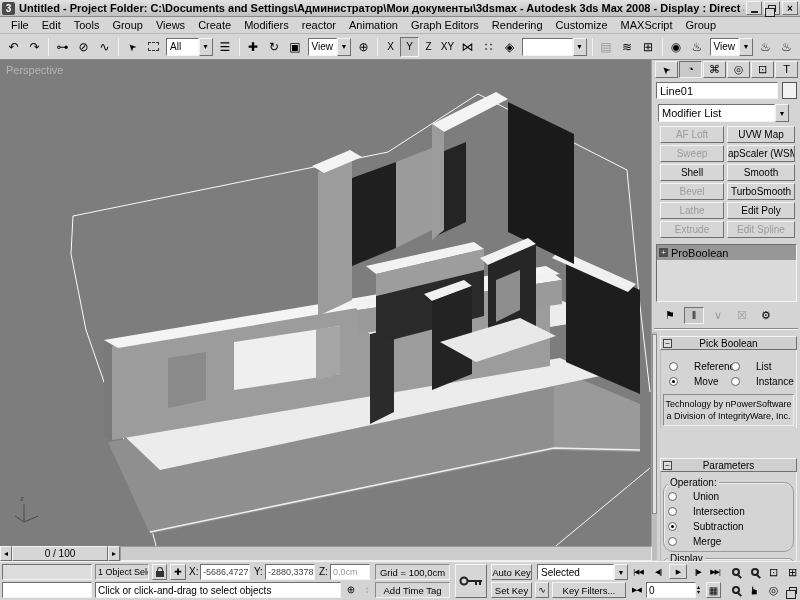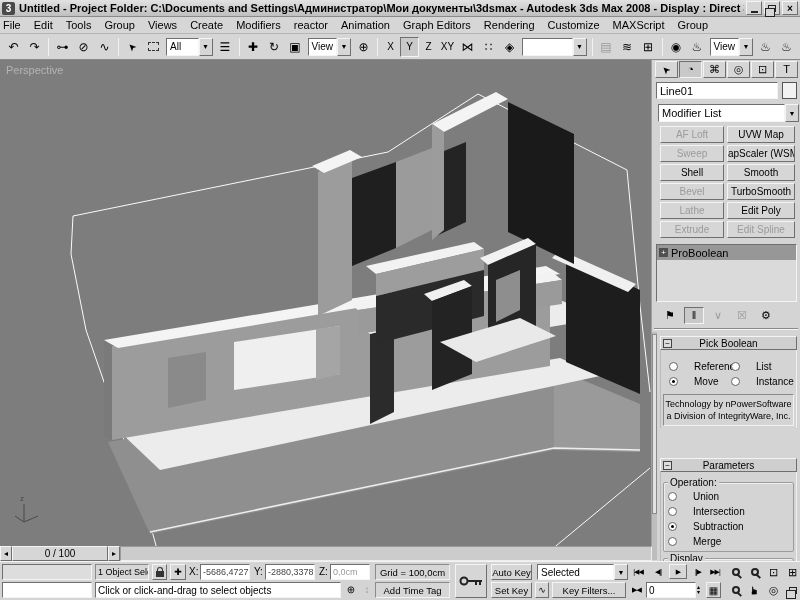--- a/index.html
+++ b/index.html
@@ -17,21 +17,21 @@
   
   #titlebar { position:absolute; left:0; top:0; width:800px; height:17px; background:linear-gradient(#e2e2e2,#bfbfbf); border-bottom:1px solid #8a8a8a; display:flex; align-items:center; padding:0 2px; }
   #appicon { width:13px; height:13px; background:#4a4a4a; color:#fff; font-size:10px; font-weight:bold; display:flex; align-items:center; justify-content:center; border-radius:2px; margin-right:4px; flex:0 0 auto;}
   #titletext { font-weight:bold; font-size:11px; white-space:nowrap; overflow:hidden; flex:1; }
   .wbtn { width:16px; height:14px; margin-left:2px; font-size:10px; font-weight:bold; flex:0 0 auto; }
   .i-min { width:7px; height:2px; background:#222; margin-top:7px; }
   .i-dbl { display:inline-block; width:8px; height:7px; border:1px solid #222; position:relative; }
   .i-dbl::after { content:""; position:absolute; left:-4px; top:2px; width:8px; height:7px; border:1px solid #222; background:#d6d6d6; }
 
   
-  #menubar { position:absolute; left:0; top:17px; width:800px; height:17px; background:#d6d6d6; display:flex; align-items:center; padding-left:3px; gap:13px; border-bottom:1px solid #b5b5b5; }
+  #menubar { position:absolute; left:0; top:17px; width:800px; height:17px; background:#d6d6d6; display:flex; align-items:center; padding-left:11px; gap:13px; border-bottom:1px solid #b5b5b5; }
   .mitem { white-space:nowrap; font-size:11px; }
 
   
   #toolbar { position:absolute; left:0; top:34px; width:800px; height:26px; background:#d6d6d6; border-bottom:1px solid #8a8a8a; display:flex; align-items:center; padding:0 3px; }
   .tgroup { display:flex; align-items:center; }
   .tsep { width:1px; height:18px; background:#9a9a9a; border-right:1px solid #f2f2f2; margin:0 3px; }
   .tbtn { width:21px; height:20px; display:flex; align-items:center; justify-content:center; font-size:12px; border:1px solid transparent; }
   .tbtn.txt { font-size:10px; width:19px; }
   .tbtn.pressed { border:1px solid; }
   .glyph { line-height:1; }
@@ -45,21 +45,21 @@
   #viewport { position:absolute; left:0; top:60px; width:652px; height:486px; background:#7d7d7d; border-right:1px solid #a0a0a0; overflow:hidden; }
   #vplabel { position:absolute; left:6px; top:4px; color:#b4b4b4; font-size:11px; z-index:3; }
   #scene { position:absolute; left:0; top:0; }
 
   
   #panel { position:absolute; left:652px; top:60px; width:148px; height:501px; background:#d4d4d4; overflow:hidden; }
   #ptabs { position:absolute; left:3px; top:1px; display:flex; gap:1px; }
   .ptab { width:23px; height:17px; background:#d6d6d6; border:1px solid; border-color:#f4f4f4 #6f6f6f #6f6f6f #f4f4f4; display:flex; align-items:center; justify-content:center; font-size:11px; }
   #objname { position:absolute; left:4px; top:22px; width:122px; height:17px; padding-left:3px; font-size:11px; display:flex; align-items:center; }
   #colorswatch { position:absolute; left:130px; top:22px; width:15px; height:17px; background:#f2f2f2; border:1px solid #555; }
-  #modlist { position:absolute; left:4px; top:44px; width:141px; }
+  #modlist { position:absolute; left:4px; top:44px; width:131px; }
   #modgrid { position:absolute; left:8px; top:66px; width:136px; display:grid; grid-template-columns:64px 68px; gap:2px 3px; }
   .modbtn { height:17px; background:#d6d6d6; border:1px solid; border-color:#f4f4f4 #6f6f6f #6f6f6f #f4f4f4; font-size:10px; font-family:"Liberation Sans",sans-serif; white-space:nowrap; overflow:hidden; }
   #stacklist { position:absolute; left:4px; top:184px; width:141px; height:58px; background:#dadada; border:1px solid; border-color:#6f6f6f #f4f4f4 #f4f4f4 #6f6f6f; }
   .stackrow { height:15px; display:flex; align-items:center; padding-left:2px; gap:3px; }
   .stackrow.selected { background:#979797; }
   .stacktoggle { width:9px; height:9px; background:#4f4f4f; color:#fff; font-size:8px; line-height:9px; text-align:center; }
   .stacklabel { font-size:11px; }
   #stacktools { position:absolute; left:4px; top:246px; width:141px; height:19px; display:flex; align-items:center; gap:4px; padding-left:4px; }
   .stkbtn { width:20px; height:17px; display:flex; align-items:center; justify-content:center; font-size:11px; border:1px solid transparent; }
   .stkbtn.pressed { border:1px solid; }
@@ -69,21 +69,21 @@
   .rollout { position:absolute; left:8px; width:137px; }
   .rhead { height:14px; background:#cfcfcf; border:1px solid; border-color:#f4f4f4 #6f6f6f #6f6f6f #f4f4f4; display:flex; align-items:center; font-size:10px; position:relative; justify-content:center; }
   .rminus { position:absolute; left:2px; top:2px; width:9px; height:9px; border:1px solid #444; font-size:8px; line-height:7px; text-align:center; background:#ddd; }
   .rbody { border-left:1px solid #bbb; border-right:1px solid #f0f0f0; padding:4px 2px 2px 2px; }
   .radio { width:9px; height:9px; border-radius:50%; background:#fff; border:1px solid #666; display:inline-block; position:relative; flex:0 0 auto;}
   .radio.checked::after { content:""; position:absolute; left:2px; top:2px; width:3px; height:3px; border-radius:50%; background:#000; }
   .check { width:9px; height:9px; background:#fff; border:1px solid #666; display:inline-block; flex:0 0 auto;}
   .radiorow { display:flex; align-items:center; gap:16px; height:15px; }
   .rlabel { font-size:10px; white-space:nowrap; }
   .grid2 { display:grid; grid-template-columns:62px 62px; }
-  .fieldset { border:1px solid #9c9c9c; border-radius:2px; position:relative; margin-top:6px; padding:6px 3px 2px 4px; box-shadow:inset 1px 1px 0 #eee; }
+  .fieldset { border:1px solid #9c9c9c; border-radius:10px; position:relative; margin-top:6px; padding:6px 3px 2px 4px; box-shadow:inset 1px 1px 0 #eee; }
   .fieldset > .flabel { position:absolute; top:-6px; left:4px; background:#d4d4d4; padding:0 2px; font-size:10px; }
   .techbox { border:1px solid; border-color:#8a8a8a #f2f2f2 #f2f2f2 #8a8a8a; font-size:9px; text-align:center; padding:3px 1px; line-height:12px; margin-top:5px; }
 
   
   #timerow { position:absolute; left:0; top:546px; width:652px; height:15px; background:#c9c9c9; display:flex; align-items:stretch; }
   .tsarr { width:12px; font-size:8px; flex:0 0 auto; }
   #tsthumb { width:96px; font-size:10px; flex:0 0 auto; justify-content:center; }
   #tstrack { flex:1; background:#cccccc; border:1px solid; border-color:#9a9a9a #eee #eee #9a9a9a; }
 
   

